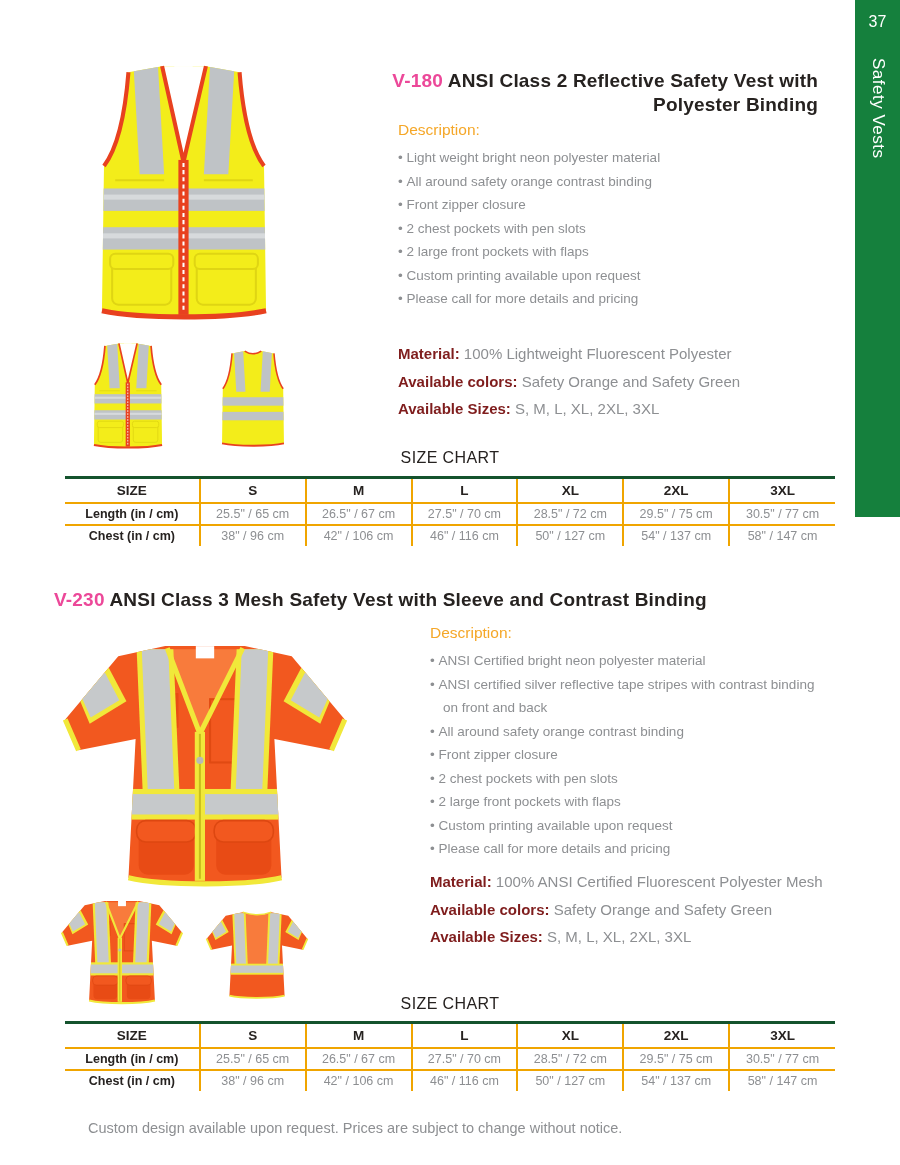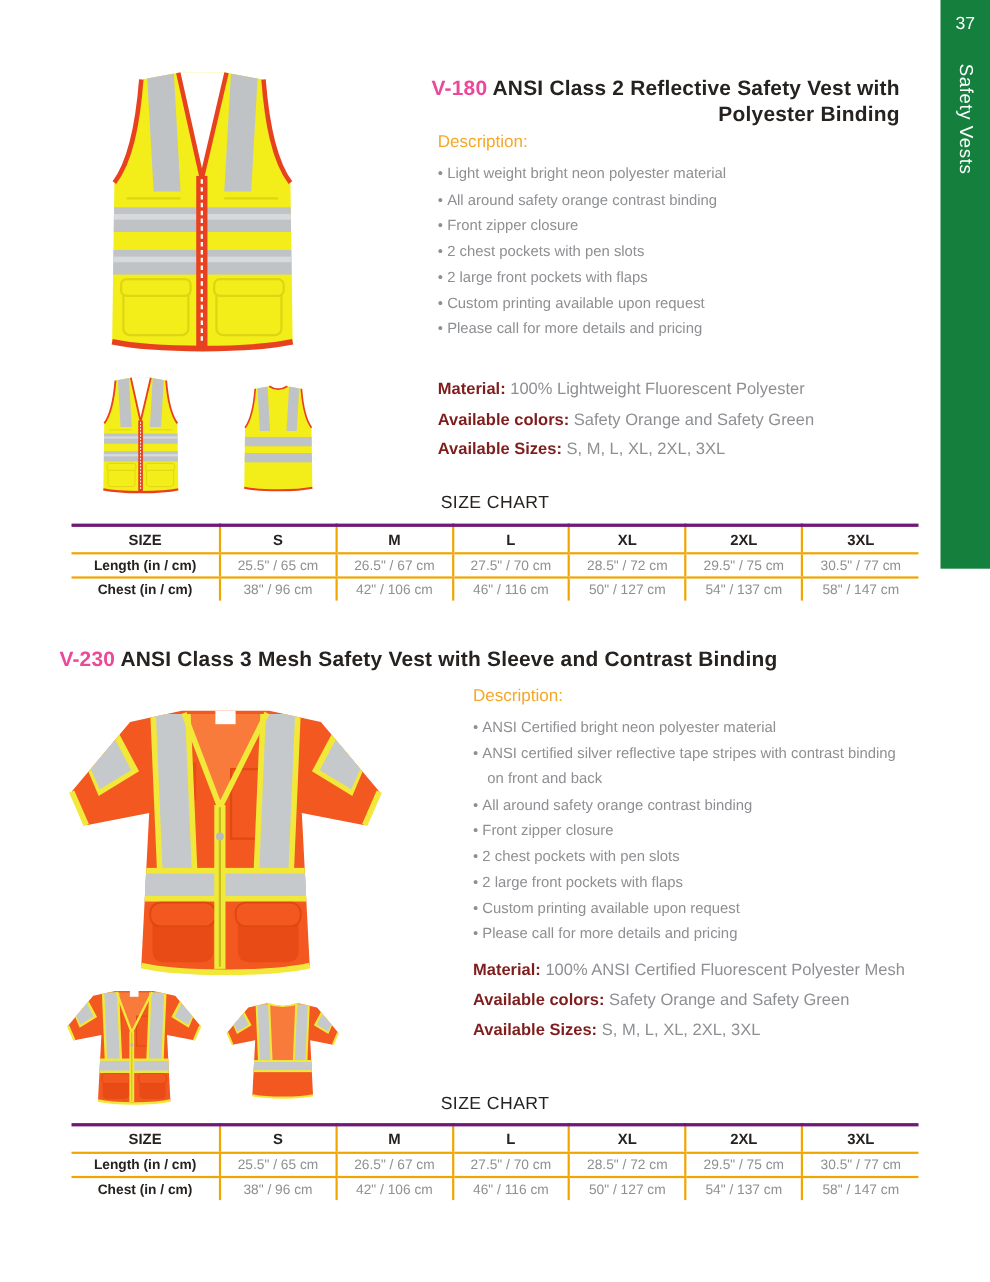--- a/index.html
+++ b/index.html
@@ -37,21 +37,21 @@
   .meta p { font-size:15px; color:#8D8F92; margin-bottom:8.5px; line-height:19px; }
   .meta .label { color:#7f1d1d; font-weight:bold; }
 
   
   .chart-title { position:absolute; left:0; width:900px; text-align:center;
                  color:#262220; font-size:16px; letter-spacing:.4px; }
   .chart-title-1 { top:449px; }
   .chart-title-2 { top:995px; }
 
   table.size-chart { position:absolute; left:65px; width:770px; border-collapse:collapse;
-                     border-top:3px solid #701a75; table-layout:fixed; }
+                     border-top:3px solid #14532d; table-layout:fixed; }
   .table-1 { top:476px; }
   .table-2 { top:1021px; }
   .size-chart th, .size-chart td { border-left:2px solid #F0A500; text-align:center; padding:3px 2px; }
   .size-chart th:first-child, .size-chart td:first-child { border-left:none; width:17.5%; }
   .size-chart thead th { font-size:13.5px; font-weight:bold; color:#262220; border-bottom:2px solid #F0A500; padding:4px 2px; }
   .size-chart tbody tr:first-child th, .size-chart tbody tr:first-child td { border-bottom:2px solid #F0A500; }
   .size-chart tbody th { font-size:12.5px; font-weight:bold; color:#262220; }
   .size-chart tbody td { font-size:12.5px; color:#8D8F92; }
 
   
@@ -319,13 +319,14 @@
           <td>38" / 96 cm</td>
           <td>42" / 106 cm</td>
           <td>46" / 116 cm</td>
           <td>50" / 127 cm</td>
           <td>54" / 137 cm</td>
           <td>58" / 147 cm</td>
         </tr>
       </tbody>
     </table>
 
+  <div class="footer">Custom design available upon request. Prices are subject to change without notice.</div>
 </div>
 
 </body></html>

